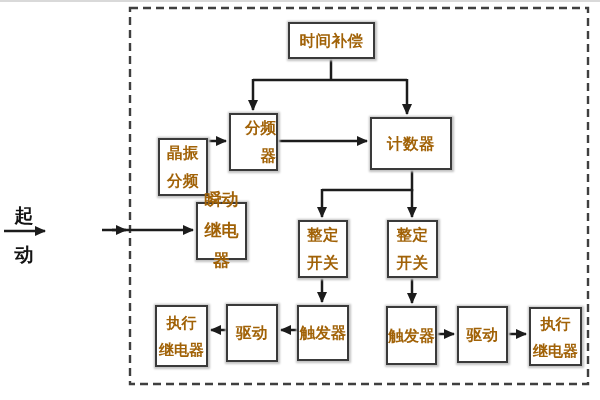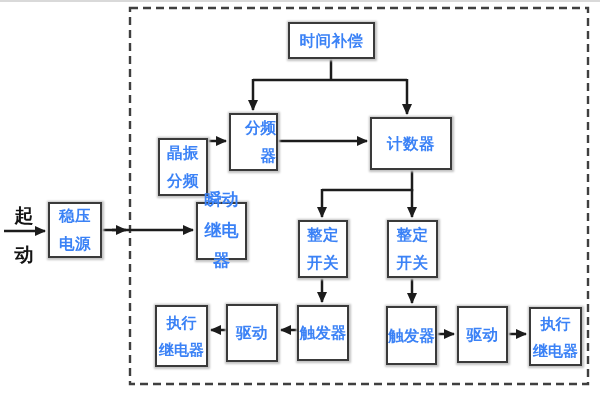--- a/index.html
+++ b/index.html
@@ -29,21 +29,21 @@
   .box {
     position: absolute;
     box-sizing: border-box;
     background: #ffffff;
     border: 2px solid #3a3a3a;
     box-shadow: 0 0 2px 1.5px #c2c2c2;
     display: flex;
     align-items: center;
     justify-content: center;
     text-align: center;
-    color: #3b82f6;
+    color: #a16207;
     font-size: 15.5px;
     font-weight: 700;
     line-height: 1.8;
     letter-spacing: 0.5px;
     white-space: pre-line;
     z-index: 2;
   }
   .free-label {
     position: absolute;
     color: #141414;
@@ -119,22 +119,20 @@
   </svg>
 
   <div class="free-label" id="start-label">起
 动</div>
 
   <div class="box" id="n-time-comp">时间补偿</div>
   <div class="box" id="n-crystal">晶振
 分频</div>
   <div class="box" id="n-freq-div">分频器</div>
   <div class="box" id="n-counter">计数器</div>
-  <div class="box" id="n-power">稳压
-电源</div>
   <div class="box" id="n-instant-relay">瞬动
 继电器</div>
   <div class="box" id="n-set-sw-left">整定
 开关</div>
   <div class="box" id="n-set-sw-right">整定
 开关</div>
   <div class="box" id="n-trigger-left">触发器</div>
   <div class="box" id="n-drive-left">驱动</div>
   <div class="box" id="n-exec-left">执行
 继电器</div>

